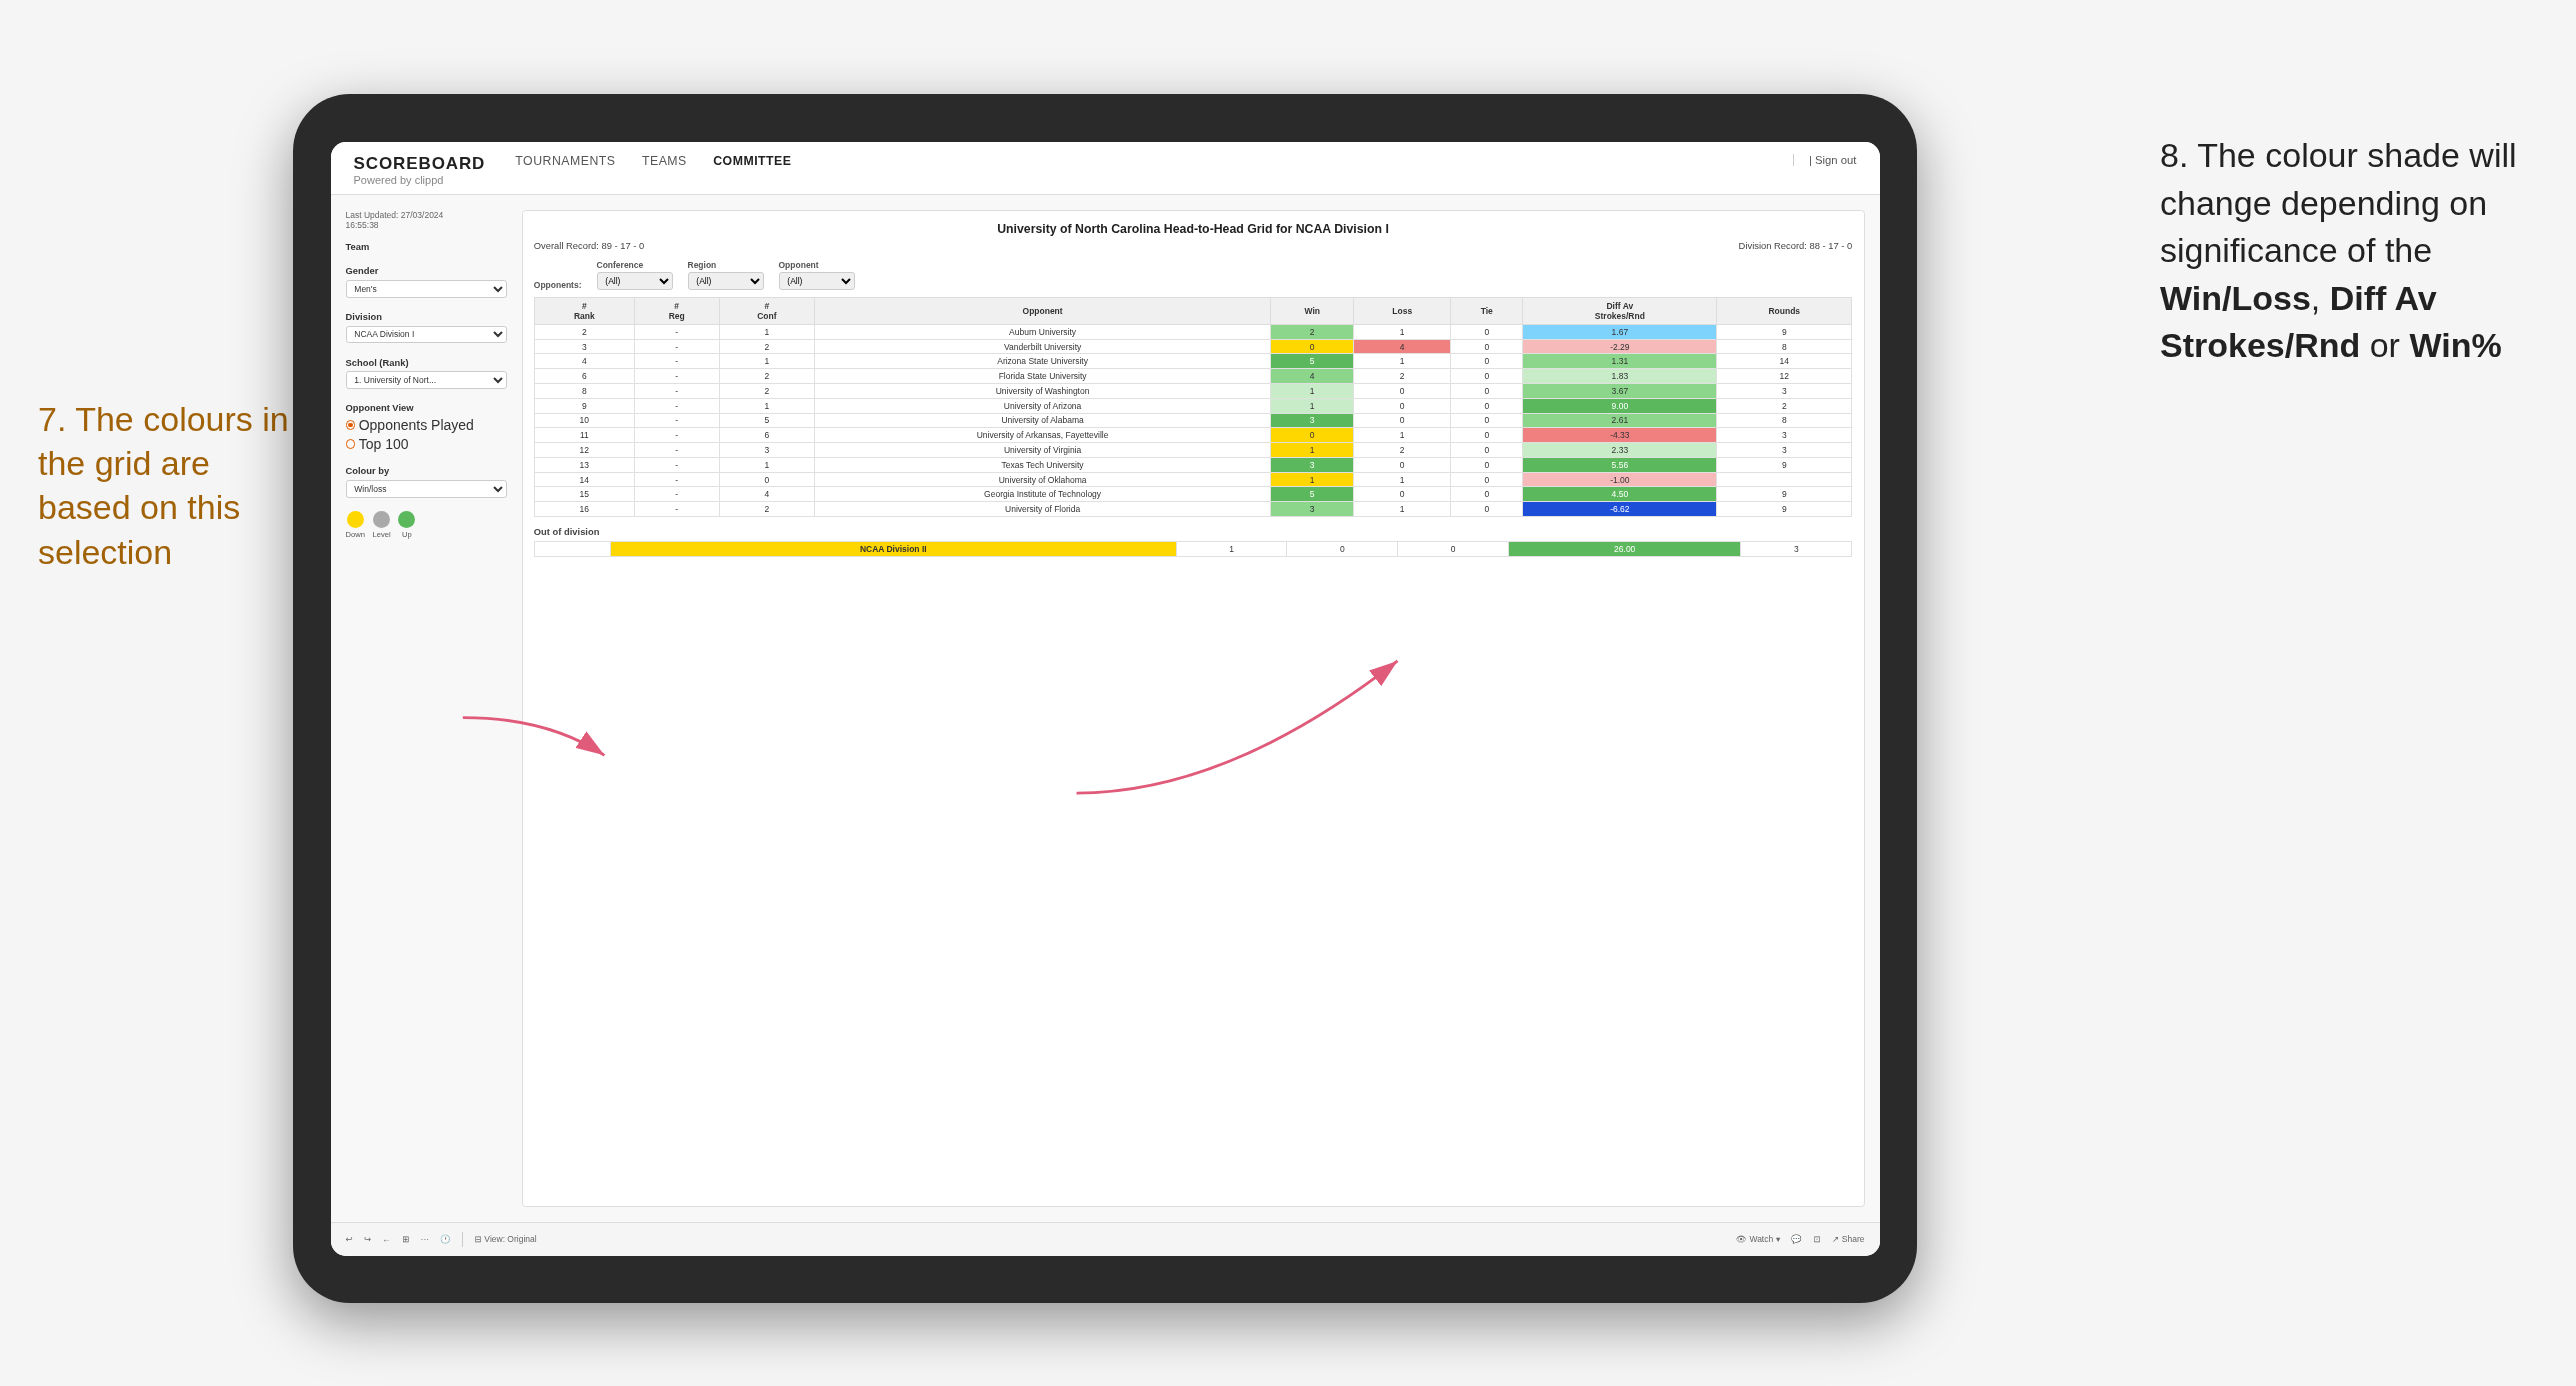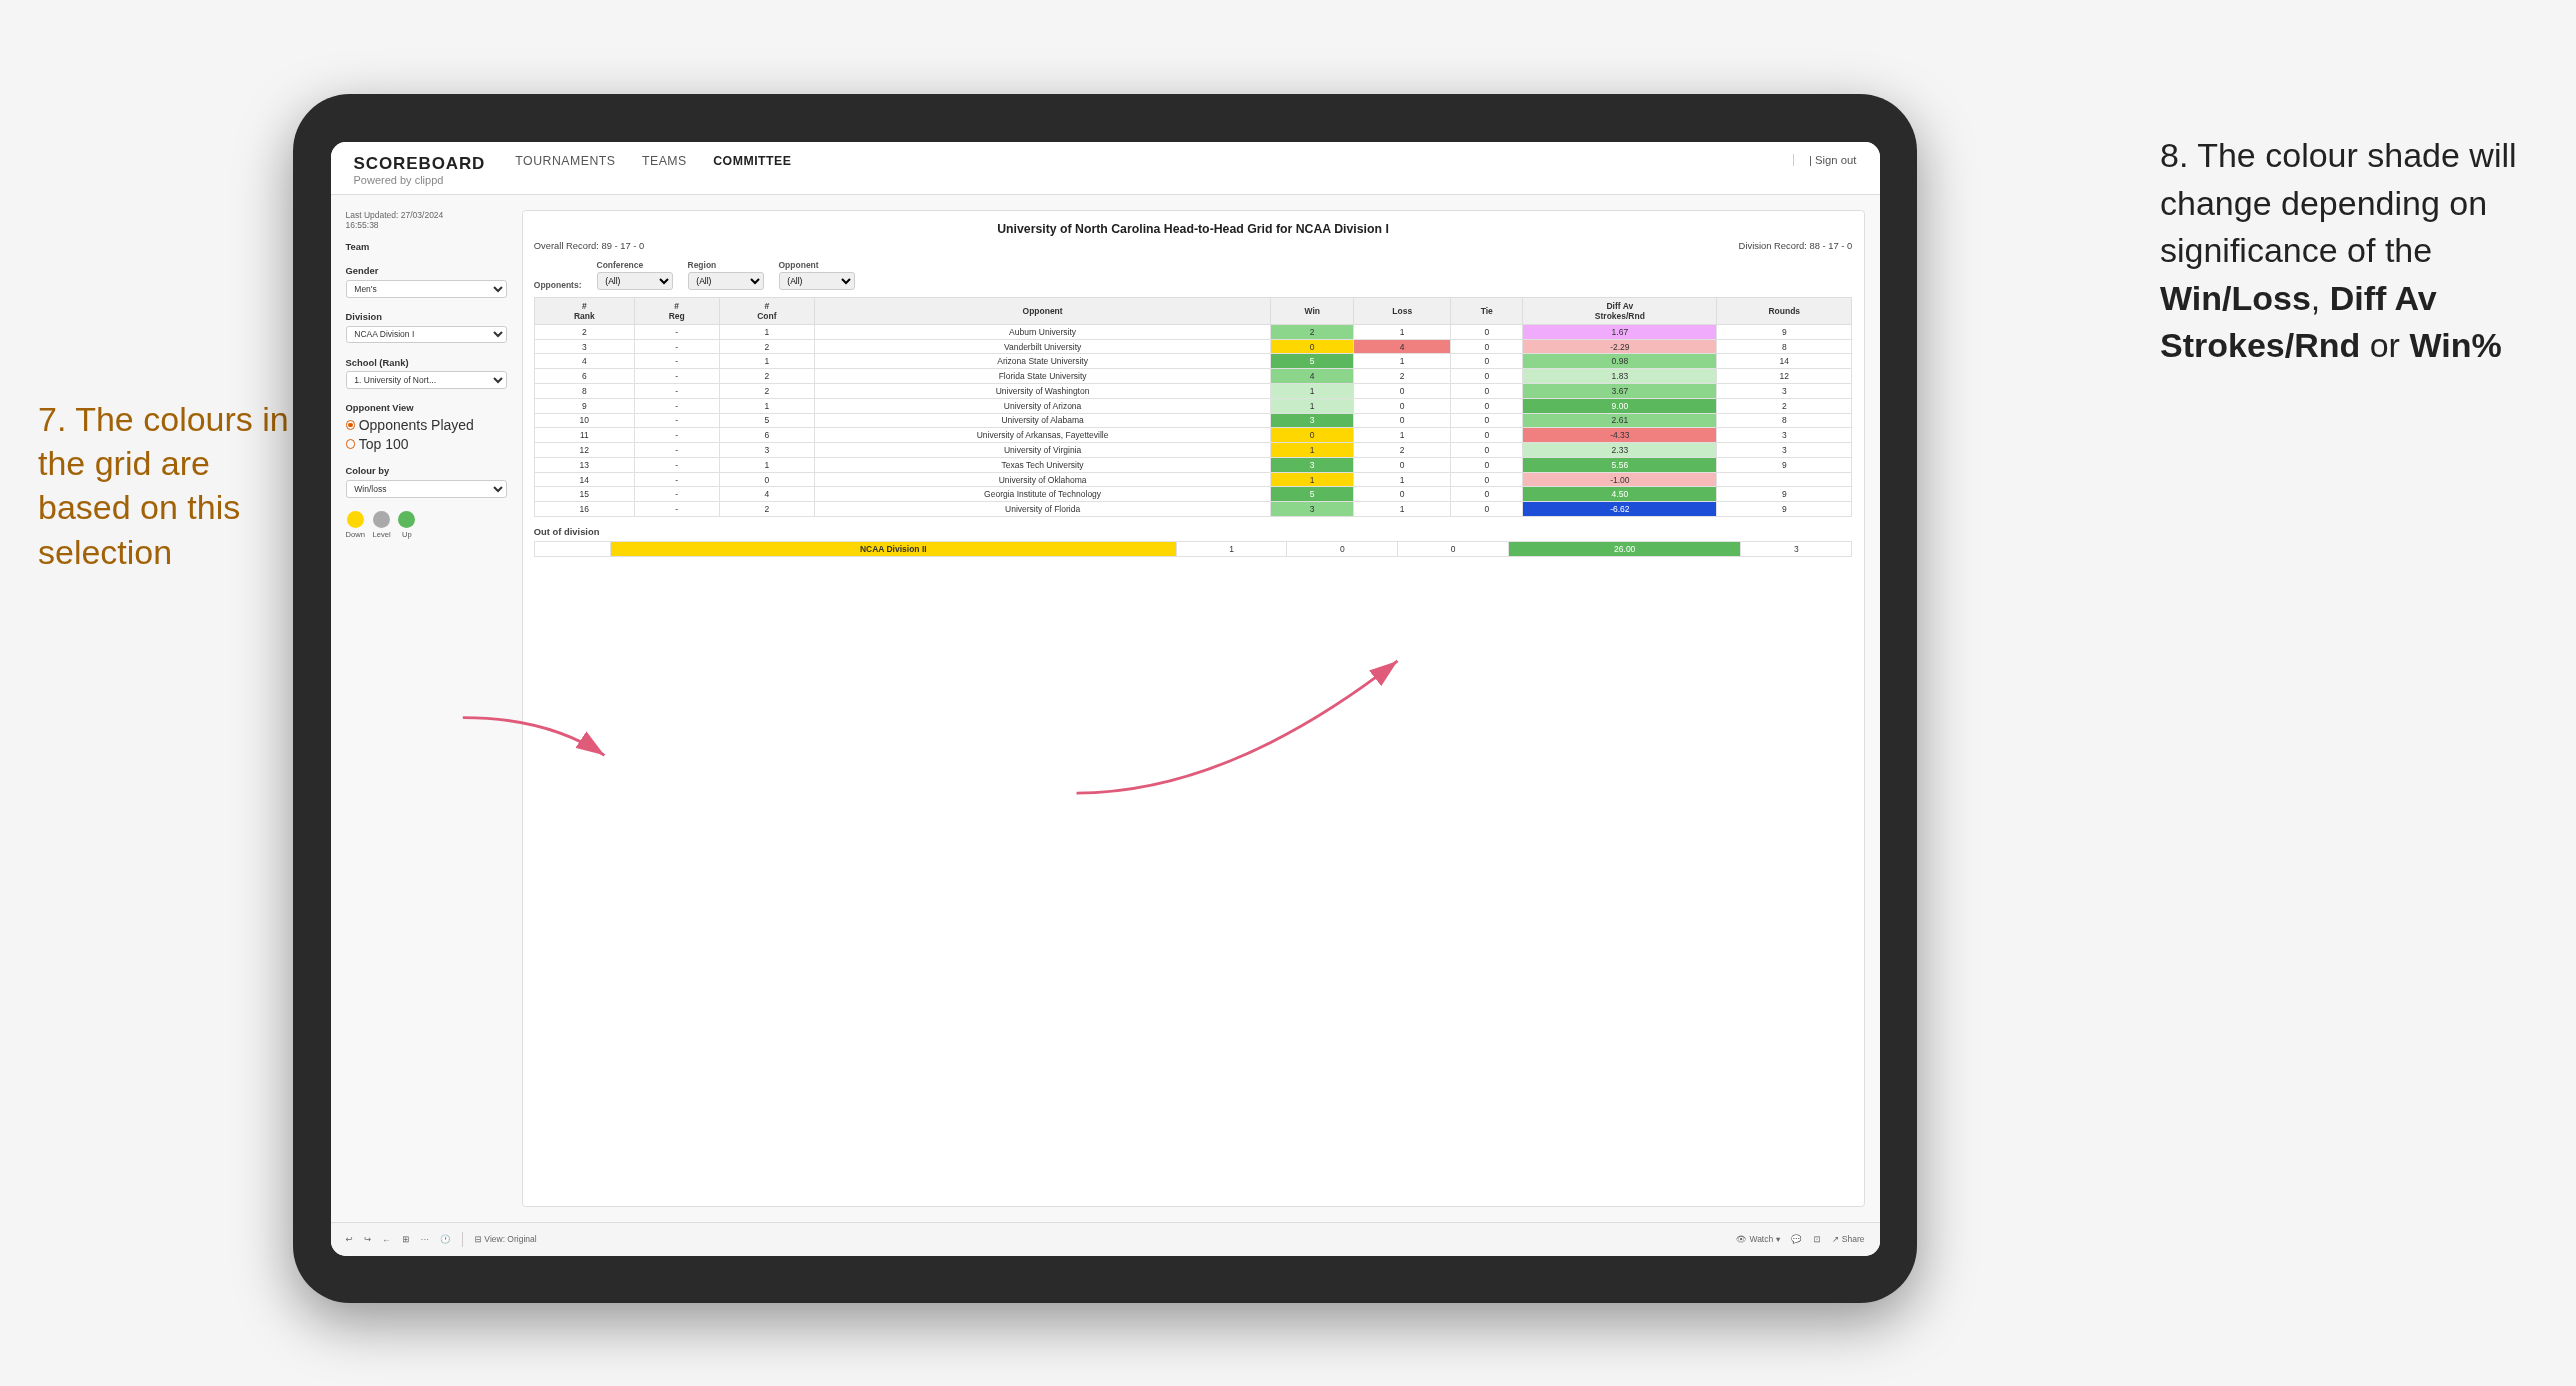--- a/index.html
+++ b/index.html
@@ -507,21 +507,21 @@
             </thead>
             <tbody>
               <tr>
                 <td>2</td>
                 <td>-</td>
                 <td>1</td>
                 <td class="td-name">Auburn University</td>
                 <td style="background:#8cd68c;">2</td>
                 <td>1</td>
                 <td>0</td>
-                <td style="background:#f0abfc;">1.67</td>
+                <td style="background:#7dd3fc;">1.67</td>
                 <td>9</td>
               </tr>
               <tr>
                 <td>3</td>
                 <td>-</td>
                 <td>2</td>
                 <td class="td-name">Vanderbilt University</td>
                 <td style="background:#ffd700;">0</td>
                 <td style="background:#f08080;">4</td>
                 <td>0</td>
@@ -529,21 +529,21 @@
                 <td>8</td>
               </tr>
               <tr>
                 <td>4</td>
                 <td>-</td>
                 <td>1</td>
                 <td class="td-name">Arizona State University</td>
                 <td style="background:#5cb85c;color:#fff;">5</td>
                 <td>1</td>
                 <td>0</td>
-                <td style="background:#8cd68c;">0.98</td>
+                <td style="background:#8cd68c;">1.31</td>
                 <td>14</td>
               </tr>
               <tr>
                 <td>6</td>
                 <td>-</td>
                 <td>2</td>
                 <td class="td-name">Florida State University</td>
                 <td style="background:#8cd68c;">4</td>
                 <td>2</td>
                 <td>0</td>

